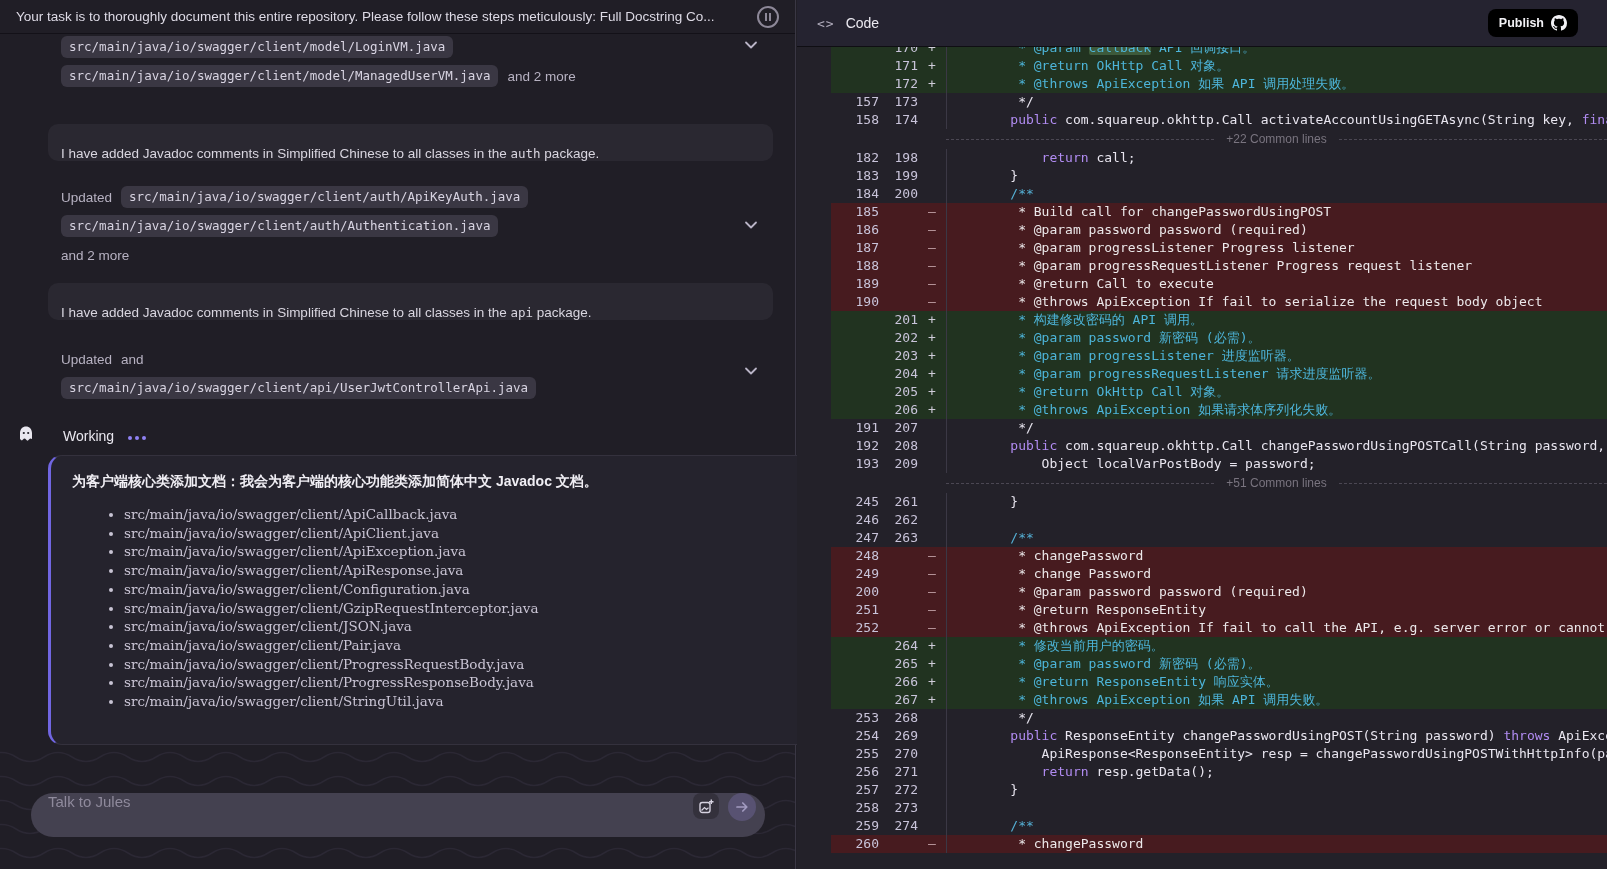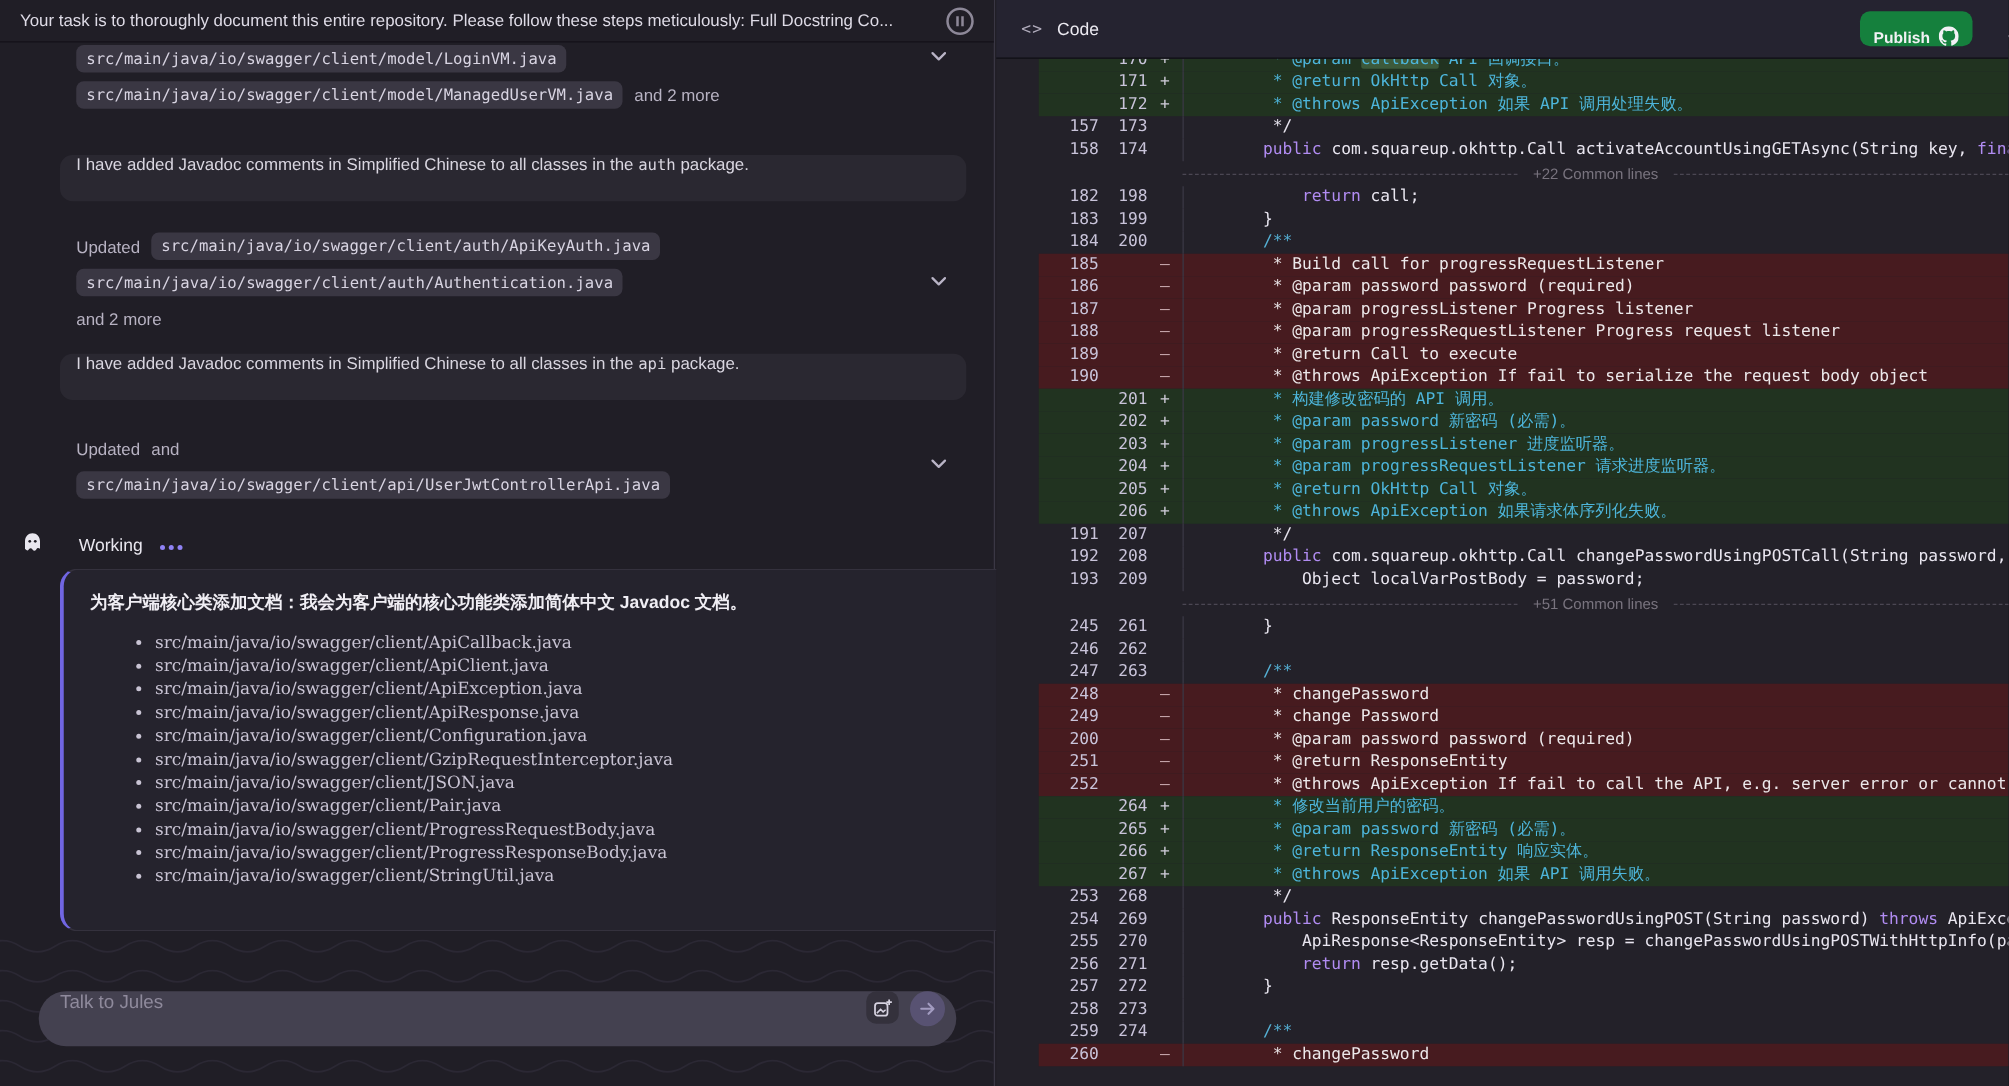--- a/index.html
+++ b/index.html
@@ -23,21 +23,21 @@
   .chip { display:inline-block; background:#3a3743; color:#d8d4e2;
     font-family:"DejaVu Sans Mono", monospace; font-size:12.5px;
     padding:3px 8px; border-radius:6px; line-height:16px; white-space:nowrap; }
   .chip-row { display:flex; align-items:center; gap:9px; height:22px; margin-bottom:7px; }
   .muted { color:#b7b2c2; font-size:13.5px; }
   .grp { position:absolute; left:61px; width:712px; }
   .chev { position:absolute; right:14px; width:16px; height:16px; cursor:pointer; }
   .chev svg { display:block; }
 
   .bubble { position:absolute; left:48px; width:725px; height:37px; background:#2a2831;
-    border-radius:10px; display:flex; align-items:flex-start; padding:0 13px;
+    border-radius:10px; display:flex; align-items:flex-end; padding:0 13px;
     color:#d9d6e0; font-size:13.5px; white-space:nowrap; overflow:hidden; }
   .bubble code { font-family:"DejaVu Sans Mono", monospace; font-size:12.5px; }
 
   .working-row { position:absolute; left:0; top:427px; width:796px; height:22px; }
   .ghost { position:absolute; left:18px; top:-2px; }
   .working-label { position:absolute; left:63px; top:1px; color:#e9e7ef; font-size:14px; }
   .dots { position:absolute; left:128px; top:9px; display:flex; gap:3px; }
   .dots i { width:4px; height:4px; border-radius:50%; background:#8f82f4; display:block; }
 
   .plan-box { position:absolute; left:48px; top:455px; width:842px; height:290px;
@@ -64,22 +64,22 @@
 
   
   .code-panel { position:absolute; left:797px; top:0; width:810px; height:869px;
     background:#232129; }
   .code-header { position:absolute; left:0; top:0; width:100%; height:47px;
     background:#252330; border-bottom:1px solid #0f0e13; display:flex;
     align-items:center; padding:0 29px 0 20px; z-index:5; }
   .code-glyph { color:#b1acbc; font-family:"DejaVu Sans Mono", monospace;
     font-size:13px; letter-spacing:1px; }
   .code-title { color:#eceaf1; font-size:14px; margin-left:11px; }
-  .publish-btn { margin-left:auto; height:28px; background:#15803d; border-radius:8px;
-    display:flex; align-items:flex-end; gap:7px; padding:0 11px; cursor:pointer; }
+  .publish-btn { margin-left:auto; height:28px; background:#000000; border-radius:8px;
+    display:flex; align-items:center; gap:7px; padding:0 11px; cursor:pointer; }
   .publish-label { color:#f2f1f5; font-size:12.5px; font-weight:bold; }
   .edge-cut { position:absolute; right:-5px; top:18px; width:14px; height:12px;
     border-left:2px solid #cac6d6; border-bottom:2px solid #cac6d6;
     border-bottom-left-radius:3px; }
 
   .diff { position:absolute; left:34px; top:39px; right:0; bottom:0;
     font-family:"DejaVu Sans Mono", monospace; font-size:13px; z-index:1; }
   .drow { display:flex; height:18px; line-height:18px; }
   .lnum { color:#c9c4da; flex:none; text-align:right; }
   .lnum.old { width:48px; }
@@ -293,21 +293,21 @@
         <div class="drow row-ctx">
           <span class="lnum old">184</span>
           <span class="lnum new">200</span>
           <span class="mark"></span>
           <div class="rcontent"><span class="sg-comment">    /**</span></div>
         </div>
         <div class="drow row-del">
           <span class="lnum old">185</span>
           <span class="lnum new"></span>
           <span class="mark">—</span>
-          <div class="rcontent"><span class="sg-plain">     * Build call for progressRequestListener</span></div>
+          <div class="rcontent"><span class="sg-plain">     * Build call for changePasswordUsingPOST</span></div>
         </div>
         <div class="drow row-del">
           <span class="lnum old">186</span>
           <span class="lnum new"></span>
           <span class="mark">—</span>
           <div class="rcontent"><span class="sg-plain">     * @param password password (required)</span></div>
         </div>
         <div class="drow row-del">
           <span class="lnum old">187</span>
           <span class="lnum new"></span>

